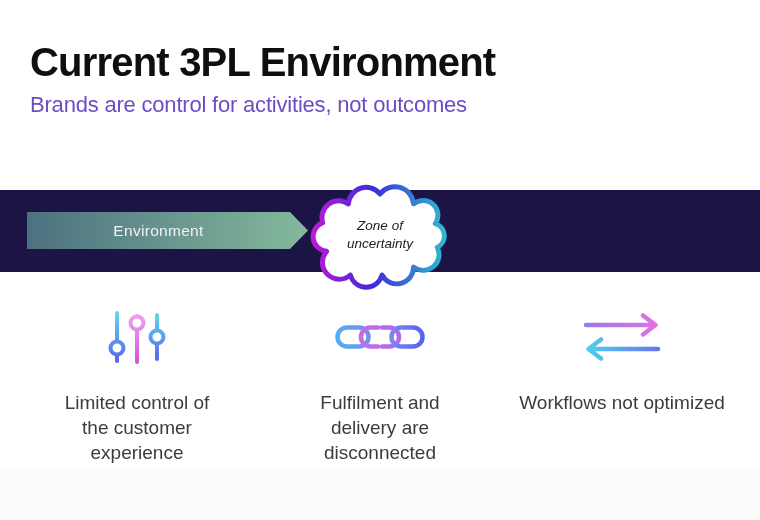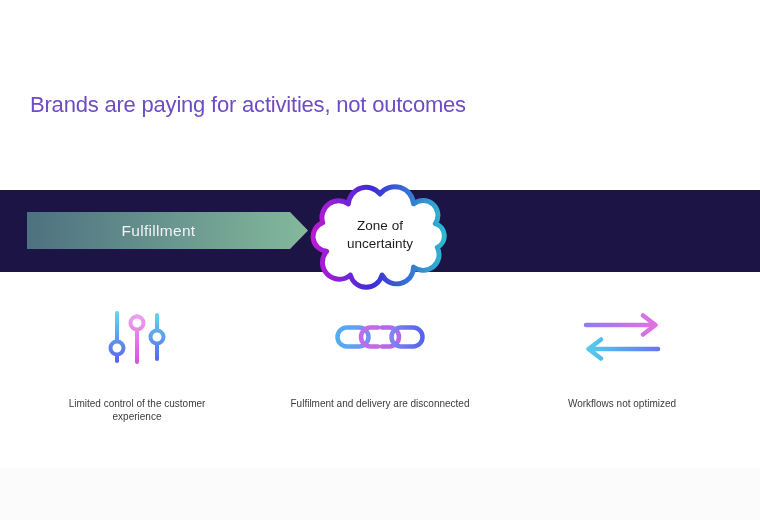--- a/index.html
+++ b/index.html
@@ -24,46 +24,47 @@
   }
   .flow-arrow span{padding-right:18px;}
   .arrow-fulfillment{left:27px;width:281px;background:linear-gradient(90deg,#4d7180,#84b99c);}
   .arrow-delivery{left:460px;width:273px;background:linear-gradient(90deg,#8478c2,#5e5590);}
   .cloud{position:absolute;left:301px;top:176px;width:158px;height:117px;z-index:3;}
   .cloud svg{display:block;width:158px;height:117px;}
   .cloud-label{
     position:absolute;left:0;top:0;width:158px;height:117px;
     display:flex;align-items:center;justify-content:center;text-align:center;
   }
-  .cloud-label div{width:96px;font-size:13.5px;line-height:1.32;color:#1e1e1e;}
+  .cloud-label div{width:96px;font-size:13.5px;line-height:1.32;color:#1e1e1e;font-style:italic;}
   .feature{position:absolute;top:305px;text-align:center;}
   .feature .icon-box{height:64px;display:flex;align-items:center;justify-content:center;}
   .feature .caption{
-    margin:28px auto 0 auto;font-size:10px;line-height:1.32;color:#3c3c3c;text-align:center;
+    margin:21px auto 0 auto;font-size:19px;line-height:1.32;color:#3c3c3c;text-align:center;
   }
   .feature-1{left:27px;width:220px;}
   .feature-2{left:283px;width:194px;}
   .feature-3{left:512px;width:220px;}
   .feature-1 .caption{max-width:175px;}
   .feature-2 .caption{max-width:190px;}
   .feature-3 .caption{max-width:220px;}
 </style>
 </head>
 <body>
 
 <div class="slide">
 
   <div class="bottom-strip"></div>
 
-  <div class="subtitle">Brands are paying for activities, not outcomes</div>
+  <div class="title">Current 3PL Environment</div>
+  <div class="subtitle">Brands are control for activities, not outcomes</div>
 
   <div class="banner"></div>
 
   <div class="flow-arrow arrow-fulfillment">
-    <span>Fulfillment</span>
+    <span>Environment</span>
   </div>
 
 
   <div class="cloud">
     <svg viewBox="0 0 160 118" aria-hidden="true">
       <defs>
         <linearGradient id="cloudGrad" x1="0" y1="0.5" x2="1" y2="0.5">
           <stop offset="0" stop-color="#bb1ad6"></stop>
           <stop offset="0.45" stop-color="#3f2bd8"></stop>
           <stop offset="1" stop-color="#2fb9cf"></stop>

